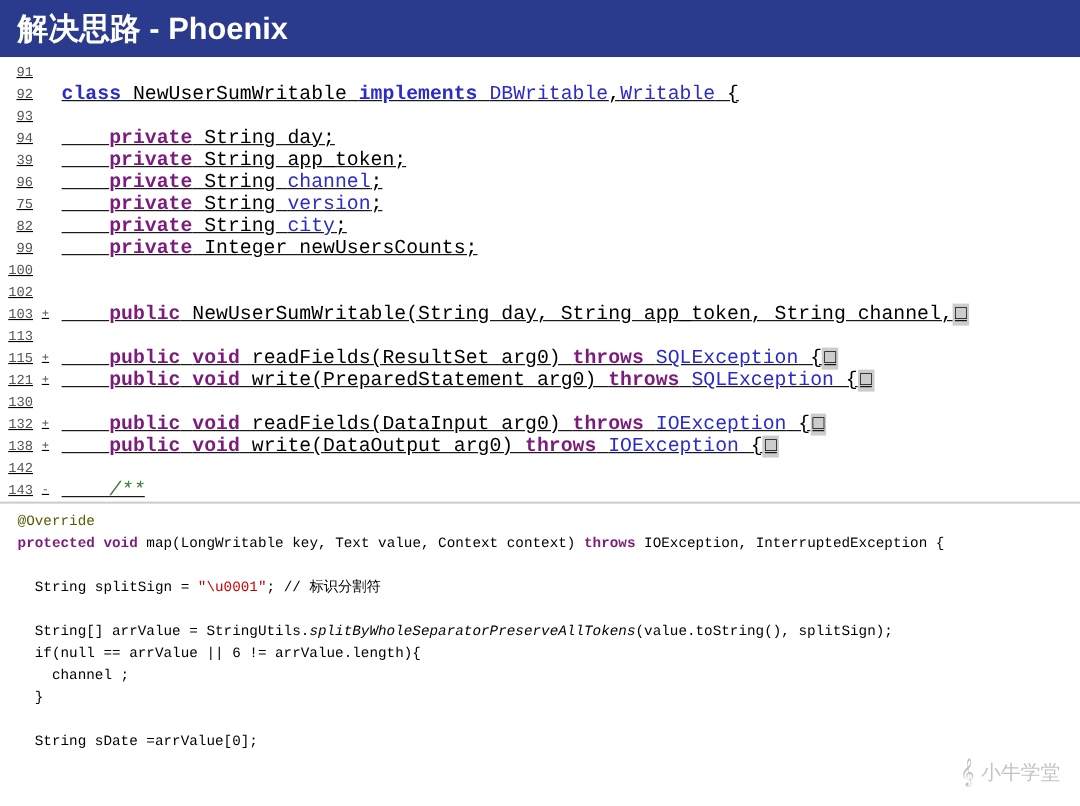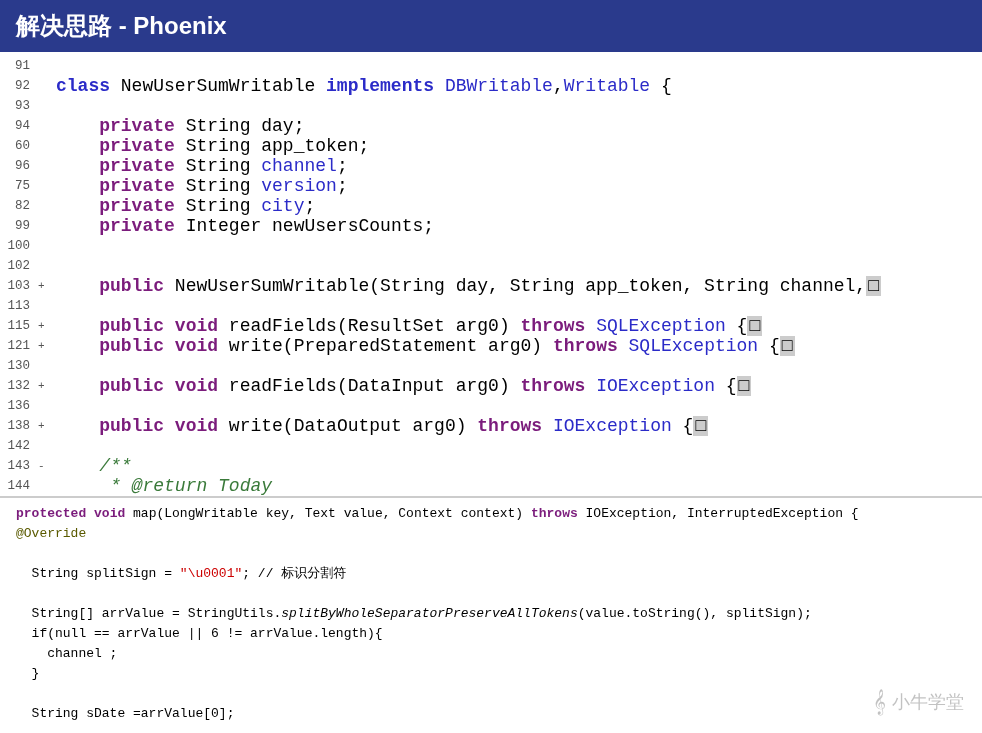--- a/index.html
+++ b/index.html
@@ -10,41 +10,42 @@
       font-size: 13px;
       background: #fff;
       overflow: hidden;
     }
 
     
     #header {
       background: #2a3a8c;
       color: #fff;
       padding: 10px 16px;
-      font-size: 24px;
+      font-size: 28px;
       font-weight: bold;
       font-family: 'Microsoft YaHei', 'SimHei', sans-serif;
       height: 52px;
       display: flex;
       align-items: center;
     }
 
     
     #code-top {
       background: #fff;
       padding: 4px 0 0 0;
       border-bottom: 2px solid #ccc;
     }
 
     .code-line {
       display: flex;
       align-items: flex-start;
       min-height: 20px;
       line-height: 20px;
       padding: 0;
+      text-decoration: underline;
     }
 
     .line-num {
       color: #555;
       min-width: 38px;
       text-align: right;
       padding-right: 8px;
       user-select: none;
       font-size: 12.5px;
     }
@@ -127,21 +128,21 @@
       <span class="line-num">93</span>
       <span class="collapse-btn"> </span>
       <span class="code-content"></span>
     </div>
     <div class="code-line">
       <span class="line-num">94</span>
       <span class="collapse-btn"> </span>
       <span class="code-content">    <span class="kw">private</span> String day;</span>
     </div>
     <div class="code-line">
-      <span class="line-num">60</span>
+      <span class="line-num">39</span>
       <span class="collapse-btn"> </span>
       <span class="code-content">    <span class="kw">private</span> String app_token;</span>
     </div>
     <div class="code-line">
       <span class="line-num">96</span>
       <span class="collapse-btn"> </span>
       <span class="code-content">    <span class="kw">private</span> String <span class="iface">channel</span>;</span>
     </div>
     <div class="code-line">
       <span class="line-num">75</span>
@@ -190,51 +191,41 @@
     </div>
     <div class="code-line">
       <span class="line-num">130</span>
       <span class="collapse-btn"> </span>
       <span class="code-content"></span>
     </div>
     <div class="code-line">
       <span class="line-num">132</span>
       <span class="collapse-btn">+</span>
       <span class="code-content">    <span class="kw">public</span> <span class="kw">void</span> readFields(DataInput arg0) <span class="throws-kw">throws</span> <span class="exception">IOException</span> {<span style="background:#ccc;padding:0 2px">□</span></span>
-    </div>
-    <div class="code-line">
-      <span class="line-num">136</span>
-      <span class="collapse-btn"> </span>
-      <span class="code-content"></span>
     </div>
     <div class="code-line">
       <span class="line-num">138</span>
       <span class="collapse-btn">+</span>
       <span class="code-content">    <span class="kw">public</span> <span class="kw">void</span> write(DataOutput arg0) <span class="throws-kw">throws</span> <span class="exception">IOException</span> {<span style="background:#ccc;padding:0 2px">□</span></span>
     </div>
     <div class="code-line">
       <span class="line-num">142</span>
       <span class="collapse-btn"> </span>
       <span class="code-content"></span>
     </div>
     <div class="code-line">
       <span class="line-num">143</span>
       <span class="collapse-btn">-</span>
       <span class="code-content">    <span class="comment">/**</span></span>
     </div>
-    <div class="code-line">
-      <span class="line-num">144</span>
-      <span class="collapse-btn"> </span>
-      <span class="code-content">     <span class="comment">* @return Today</span></span>
-    </div>
   </div>
 
 <div id="code-bottom">
+    <div class="bottom-line"><span class="annot">@Override</span></div>
     <div class="bottom-line"><span class="kw">protected</span> <span class="kw">void</span> map(LongWritable key, Text value, Context context) <span class="throws-kw">throws</span> IOException, InterruptedException {</div>
-    <div class="bottom-line"><span class="annot">@Override</span></div>
     <div class="bottom-line">&nbsp;</div>
     <div class="bottom-line">  String splitSign = <span class="string-val">"\u0001"</span>; // 标识分割符</div>
     <div class="bottom-line">&nbsp;</div>
     <div class="bottom-line">  String[] arrValue = StringUtils.<span class="italic-call">splitByWholeSeparatorPreserveAllTokens</span>(value.toString(), splitSign);</div>
     <div class="bottom-line">  if(null == arrValue || 6 != arrValue.length){</div>
     <div class="bottom-line">    channel ;</div>
     <div class="bottom-line">  }</div>
     <div class="bottom-line">&nbsp;</div>
     <div class="bottom-line">  String sDate =arrValue[0];</div>
   </div>

